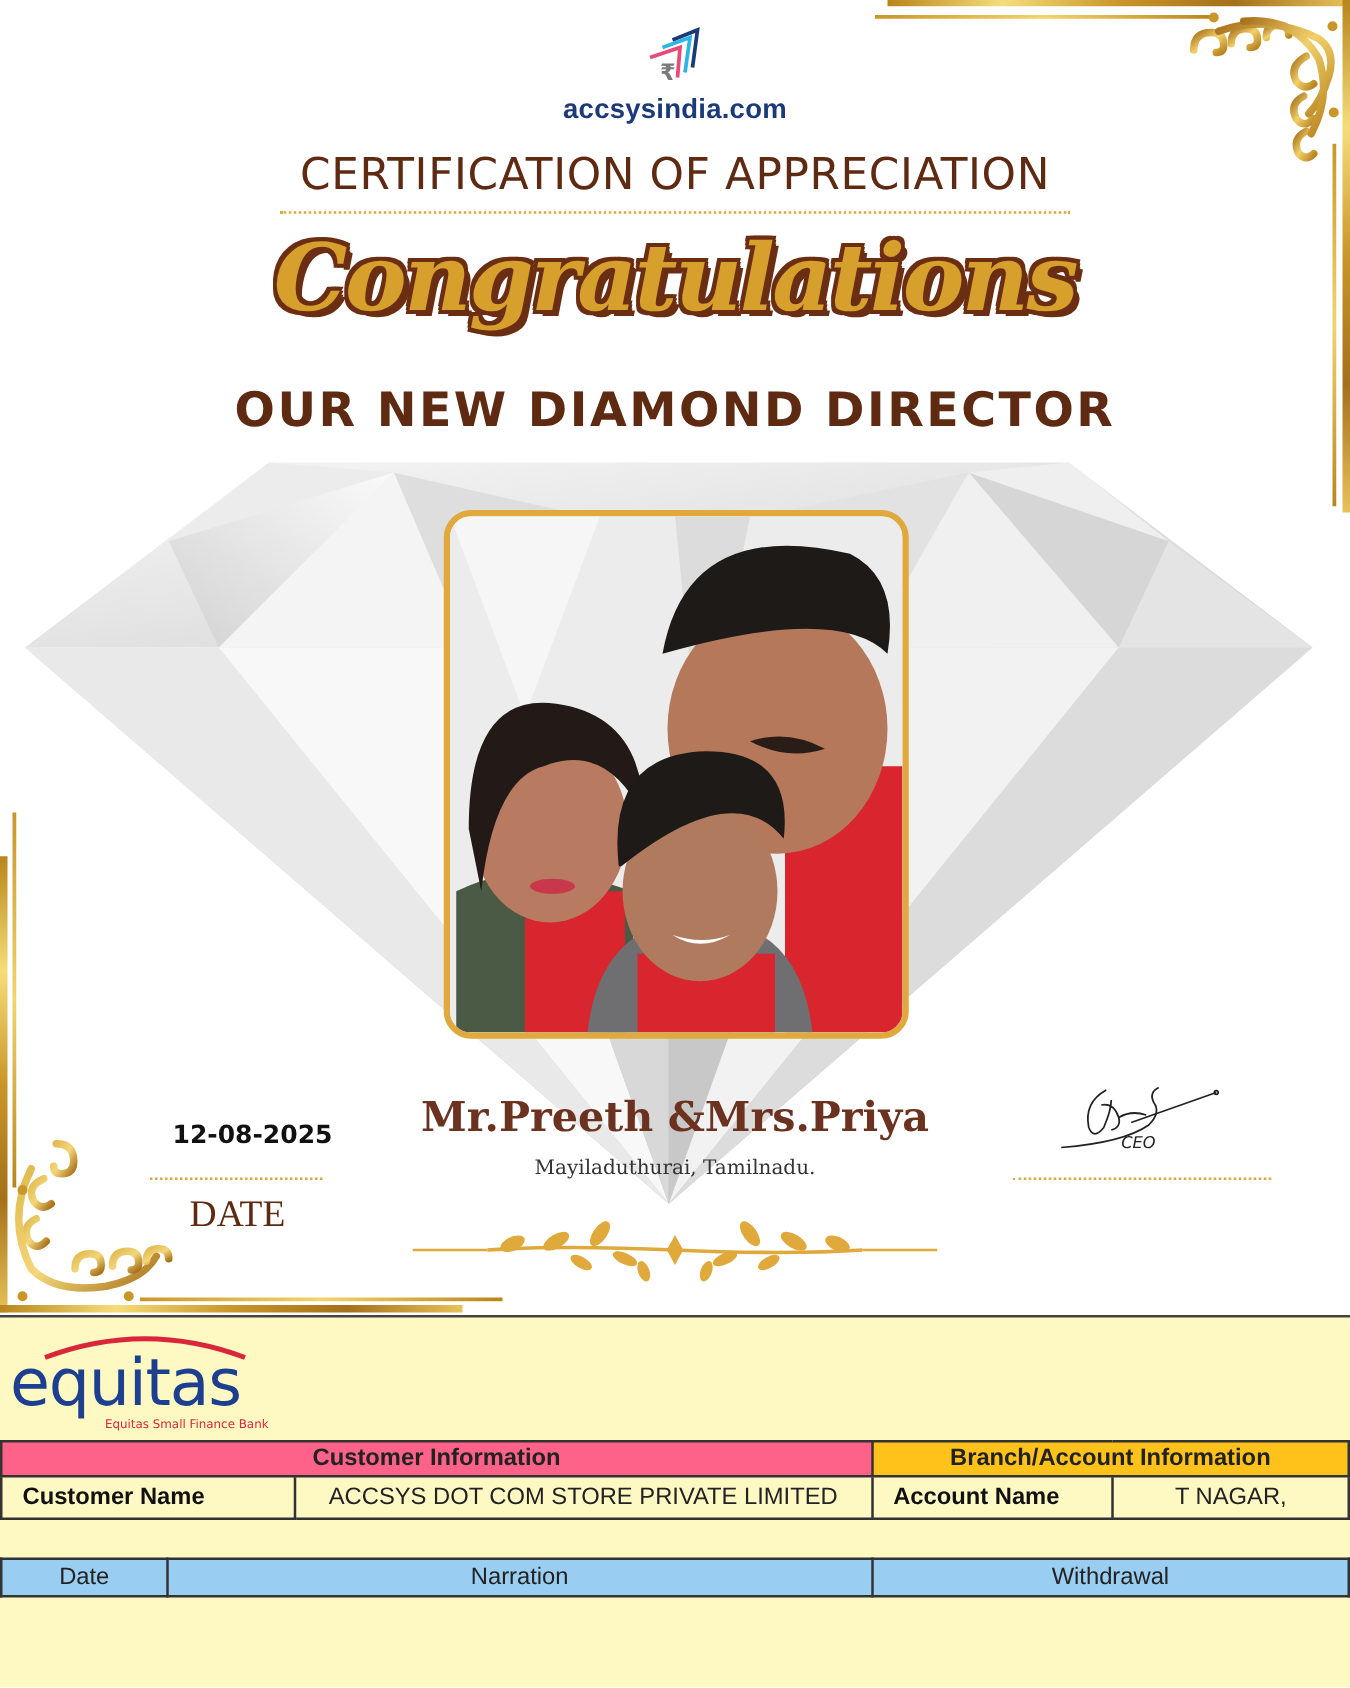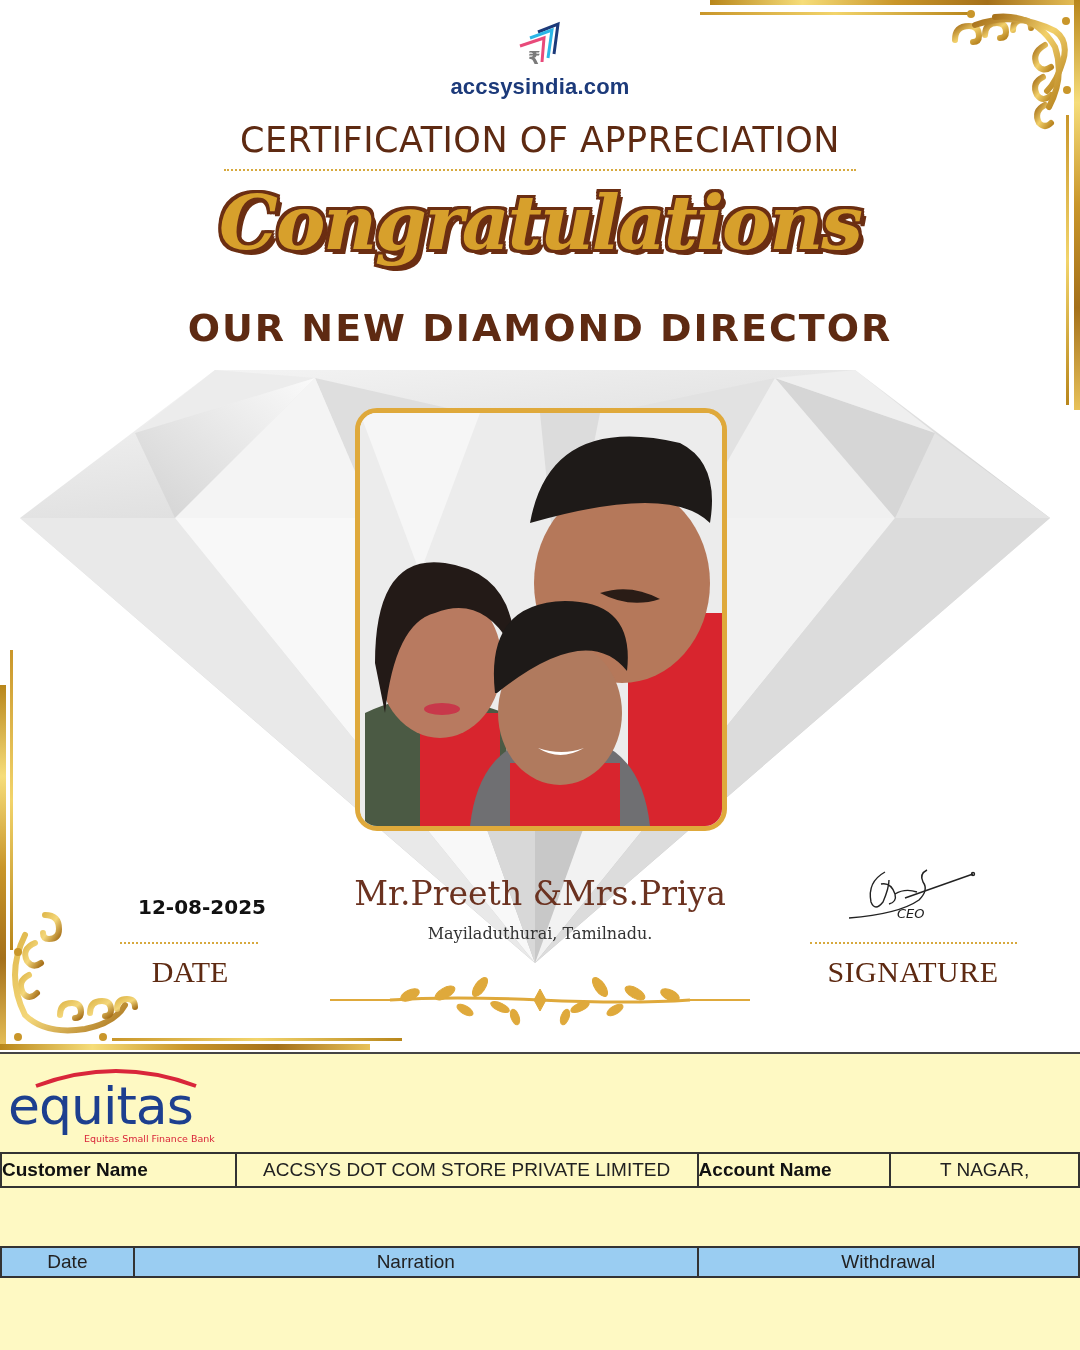--- a/index.html
+++ b/index.html
@@ -27,41 +27,41 @@
 
   .diamond { position: absolute; left: 15px; top: 368px; width: 1040px; height: 600px; }
 
   .photo-frame { position: absolute; left: 355px; top: 408px; width: 372px; height: 423px; border: 5px solid #dfa93b; border-radius: 22px; overflow: hidden; background: linear-gradient(180deg, #f2f2f2, #e4e4e4); }
   .photo-frame svg { width: 100%; height: 100%; display: block; }
 
   .date-value { position: absolute; left: 120px; width: 140px; top: 895px; text-align: center; font-family: "DejaVu Sans", sans-serif; font-weight: bold; font-size: 20px; color: #111; margin-left: 12px; }
   .dot-rule { position: absolute; border-top: 2px dotted #d7a93e; }
   .date-label { position: absolute; left: 120px; width: 140px; top: 955px; text-align: center; font-family: "Liberation Serif", serif; font-size: 30px; color: #5e2a12; }
 
-  .names { position: absolute; left: 300px; width: 480px; top: 874px; text-align: center; font-family: "DejaVu Serif", serif; font-weight: normal; font-size: 33px; color: #6b3220; }
+  .names { position: absolute; left: 300px; width: 480px; top: 874px; text-align: center; font-family: "DejaVu Serif", serif; font-weight: bold; font-size: 33px; color: #6b3220; }
   .location { position: absolute; left: 300px; width: 480px; top: 924px; text-align: center; font-family: "DejaVu Serif", serif; font-size: 16px; color: #333; }
   .ornament { position: absolute; left: 330px; top: 975px; width: 420px; height: 52px; }
 
   .signature { position: absolute; left: 845px; top: 862px; width: 140px; height: 64px; }
   .sig-label { position: absolute; left: 808px; width: 210px; top: 955px; text-align: center; font-family: "Liberation Serif", serif; font-size: 30px; color: #5e2a12; letter-spacing: 0.5px; }
 
   .corner { position: absolute; }
 
   
   .bank { position: absolute; left: 0; top: 1052px; width: 1080px; height: 298px; background: #fef9c3; border-top: 2px solid #444; }
   .bank-logo { position: absolute; left: 6px; top: 12px; width: 240px; height: 80px; }
   .bank-title { position: absolute; left: 380px; top: 30px; font-family: "Liberation Sans", sans-serif; font-weight: bold; font-size: 28px; color: #000; }
 
   table { border-collapse: collapse; position: absolute; font-family: "Liberation Sans", sans-serif; }
   td, th { border: 2px solid #333; }
   .info-table { left: 0; top: 98px; width: 1080px; }
   .info-table th { height: 28px; font-size: 19px; font-weight: bold; color: #222; text-align: center; }
   .info-table th.pink { background: #ff6289; }
   .info-table th.yellow { background: #ffc21b; }
-  .info-table td { height: 34px; font-size: 19px; color: #111; padding: 0 0; }
+  .info-table td { height: 34px; font-size: 19px; color: #111; padding: 0 16px; }
   .info-table td.lbl { font-weight: bold; }
   .info-table td.val { text-align: center; color: #222; }
 
   .txn-table { left: 0; top: 192px; width: 1080px; }
   .txn-table th { background: #9acdf2; height: 30px; font-size: 19px; font-weight: normal; color: #222; text-align: center; }
   .txn-table td { height: 70px; text-align: center; }
   .txn-date { font-family: "DejaVu Serif", serif; font-weight: bold; font-size: 17px; color: #111; letter-spacing: -1px; }
   .txn-narr { font-size: 24px; color: #222; line-height: 30px; }
   .txn-amt { font-size: 27px; color: #111; }
 </style>
@@ -236,38 +236,41 @@
       <path d="M40 10 q-18 10 -14 30 q4 10 12 0 q6 -14 6 -22"></path>
       <path d="M36 22 q10 -2 14 10 q2 8 -6 10"></path>
       <path d="M50 32 q10 -6 22 -2"></path>
       <path d="M82 8 q-8 4 -4 12 q6 8 -4 18 q-20 14 -70 18"></path>
       <path d="M60 36 L128 12"></path>
       <circle cx="128" cy="12" r="1.5"></circle>
     </g>
     <text x="52" y="56" font-family="DejaVu Sans, sans-serif" font-size="13" font-style="italic" fill="#222">CEO</text>
   </svg>
   <div class="dot-rule" style="left:810px; width:207px; top:942px;"></div>
-  <div class="sig-label">SIGNATURE</div>
 </div>
 
 <div class="bank">
   <svg class="bank-logo" viewBox="0 0 240 80">
     <path d="M30 20 q80 -30 160 0" fill="none" stroke="#d9263a" stroke-width="4"></path>
     <text x="2" y="58" font-family="DejaVu Sans, sans-serif" font-size="52" fill="#1d3f8f" letter-spacing="-1">equitas</text>
     <text x="78" y="76" font-family="DejaVu Sans, sans-serif" font-size="9.5" fill="#d9263a">Equitas Small Finance Bank</text>
   </svg>
 
   <table class="info-table">
     <colgroup>
       <col style="width:235px">
         <col style="width:463px">
         <col style="width:193px">
         <col style="width:189px">
     </colgroup>
     <tbody>
+        <tr>
+      <th class="pink" colspan="2">Customer Information</th>
+      <th class="yellow" colspan="2">Branch/Account Information</th>
+    </tr>
     <tr>
       <td class="lbl">Customer Name</td>
       <td class="val">ACCSYS DOT COM STORE PRIVATE LIMITED</td>
       <td class="lbl">Account Name</td>
       <td class="val">T NAGAR,</td>
     </tr>
   </tbody>
     </table>
 
   <table class="txn-table">

